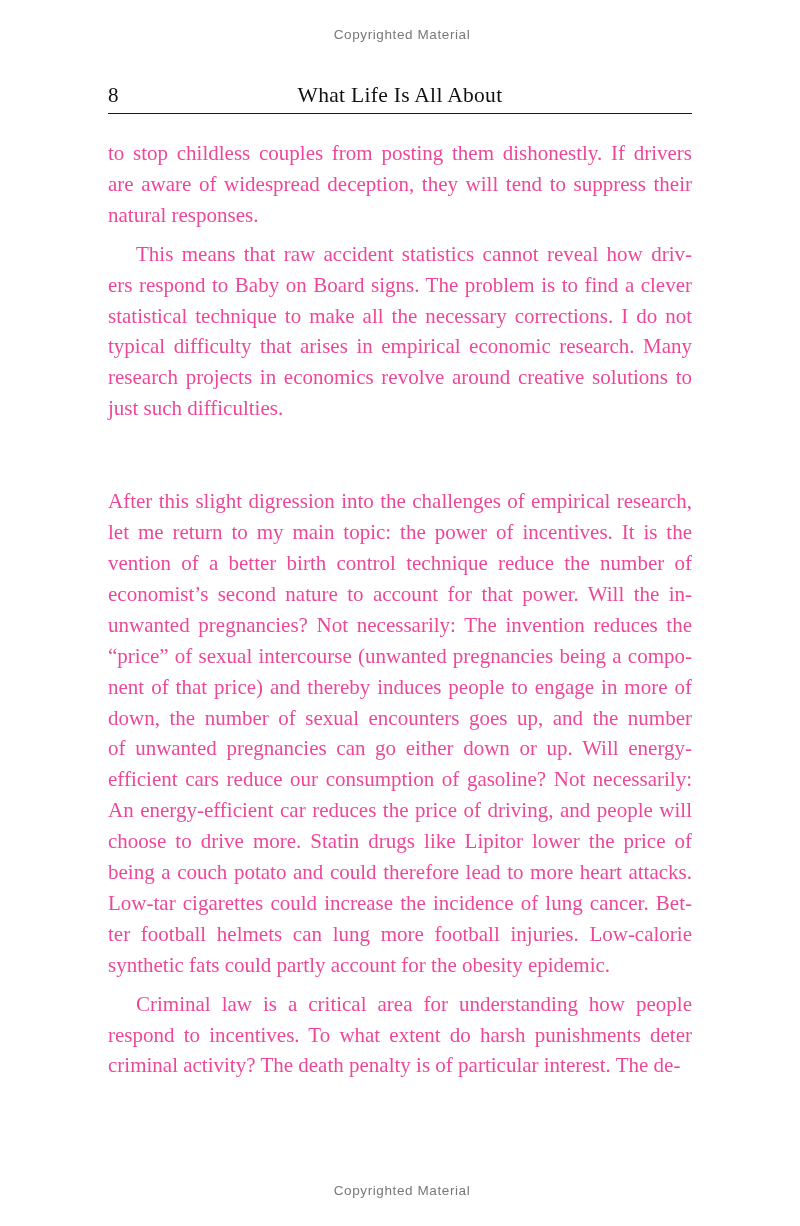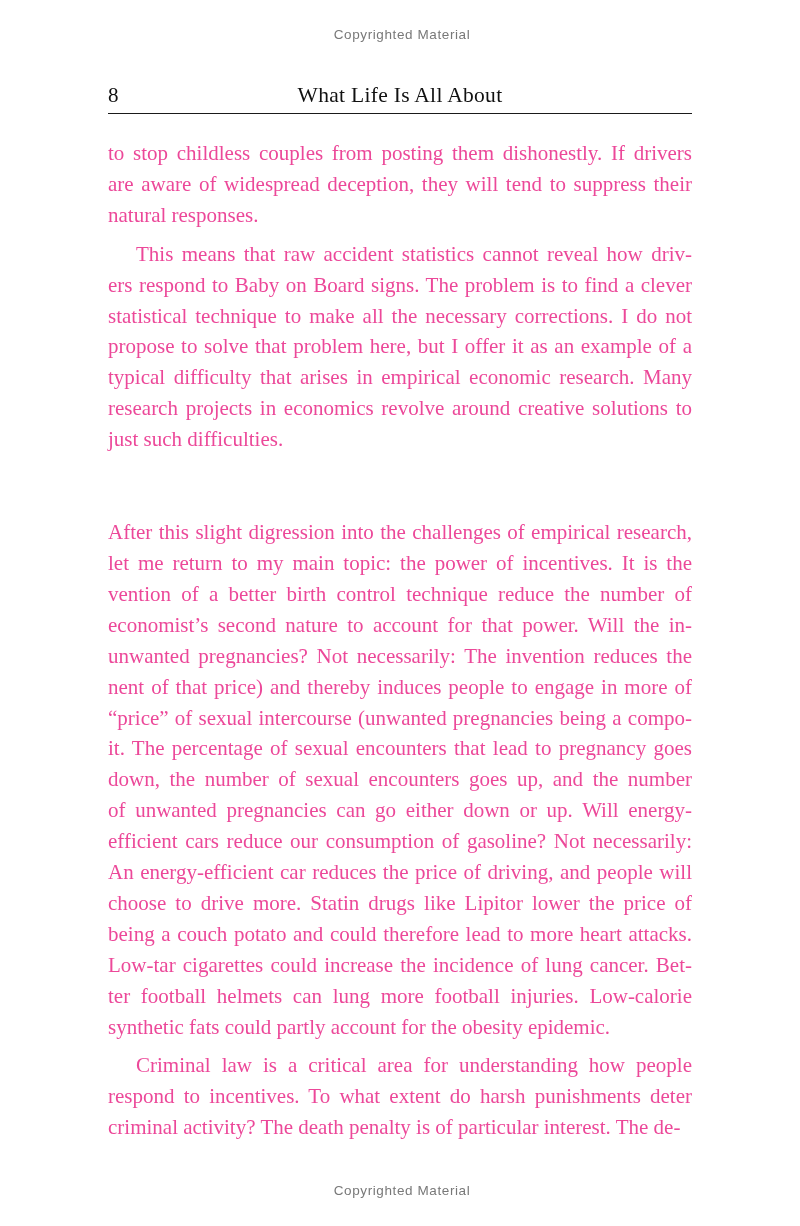--- a/index.html
+++ b/index.html
@@ -127,35 +127,33 @@
   <div class="column" id="text-column">
       <div class="block">
         <div class="line just">to stop childless couples from posting them dishonestly. If drivers</div>
         <div class="line just">are aware of widespread deception, they will tend to suppress their</div>
         <div class="line last">natural responses.</div>
       </div>
       <div class="block">
         <div class="line just indent">This means that raw accident statistics cannot reveal how driv-</div>
         <div class="line just">ers respond to Baby on Board signs. The problem is to find a clever</div>
         <div class="line just">statistical technique to make all the necessary corrections. I do not</div>
-        <div class="line just">propose to solve that problem here, but I offer it as an example of a</div>
         <div class="line just">typical difficulty that arises in empirical economic research. Many</div>
         <div class="line just">research projects in economics revolve around creative solutions to</div>
         <div class="line last">just such difficulties.</div>
       </div>
       <div class="section-gap"></div>
       <div class="block">
         <div class="line just">After this slight digression into the challenges of empirical research,</div>
         <div class="line just">let me return to my main topic: the power of incentives. It is the</div>
         <div class="line just">vention of a better birth control technique reduce the number of</div>
         <div class="line just">economist’s second nature to account for that power. Will the in-</div>
         <div class="line just">unwanted pregnancies? Not necessarily: The invention reduces the</div>
+        <div class="line just">“price” of sexual intercourse (unwanted pregnancies being a compo-</div>
         <div class="line just">nent of that price) and thereby induces people to engage in more of</div>
-        <div class="line just">“price” of sexual intercourse (unwanted pregnancies being a compo-</div>
-        <div class="line just">it. The percentage of sexual encounters that lead to pregnancy goes</div>
         <div class="line just">down, the number of sexual encounters goes up, and the number</div>
         <div class="line just">of unwanted pregnancies can go either down or up. Will energy-</div>
         <div class="line just">efficient cars reduce our consumption of gasoline? Not necessarily:</div>
         <div class="line just">An energy-efficient car reduces the price of driving, and people will</div>
         <div class="line just">choose to drive more. Statin drugs like Lipitor lower the price of</div>
         <div class="line just">being a couch potato and could therefore lead to more heart attacks.</div>
         <div class="line just">Low-tar cigarettes could increase the incidence of lung cancer. Bet-</div>
         <div class="line just">ter football helmets can lung more football injuries. Low-calorie</div>
         <div class="line last">synthetic fats could partly account for the obesity epidemic.</div>
       </div>

